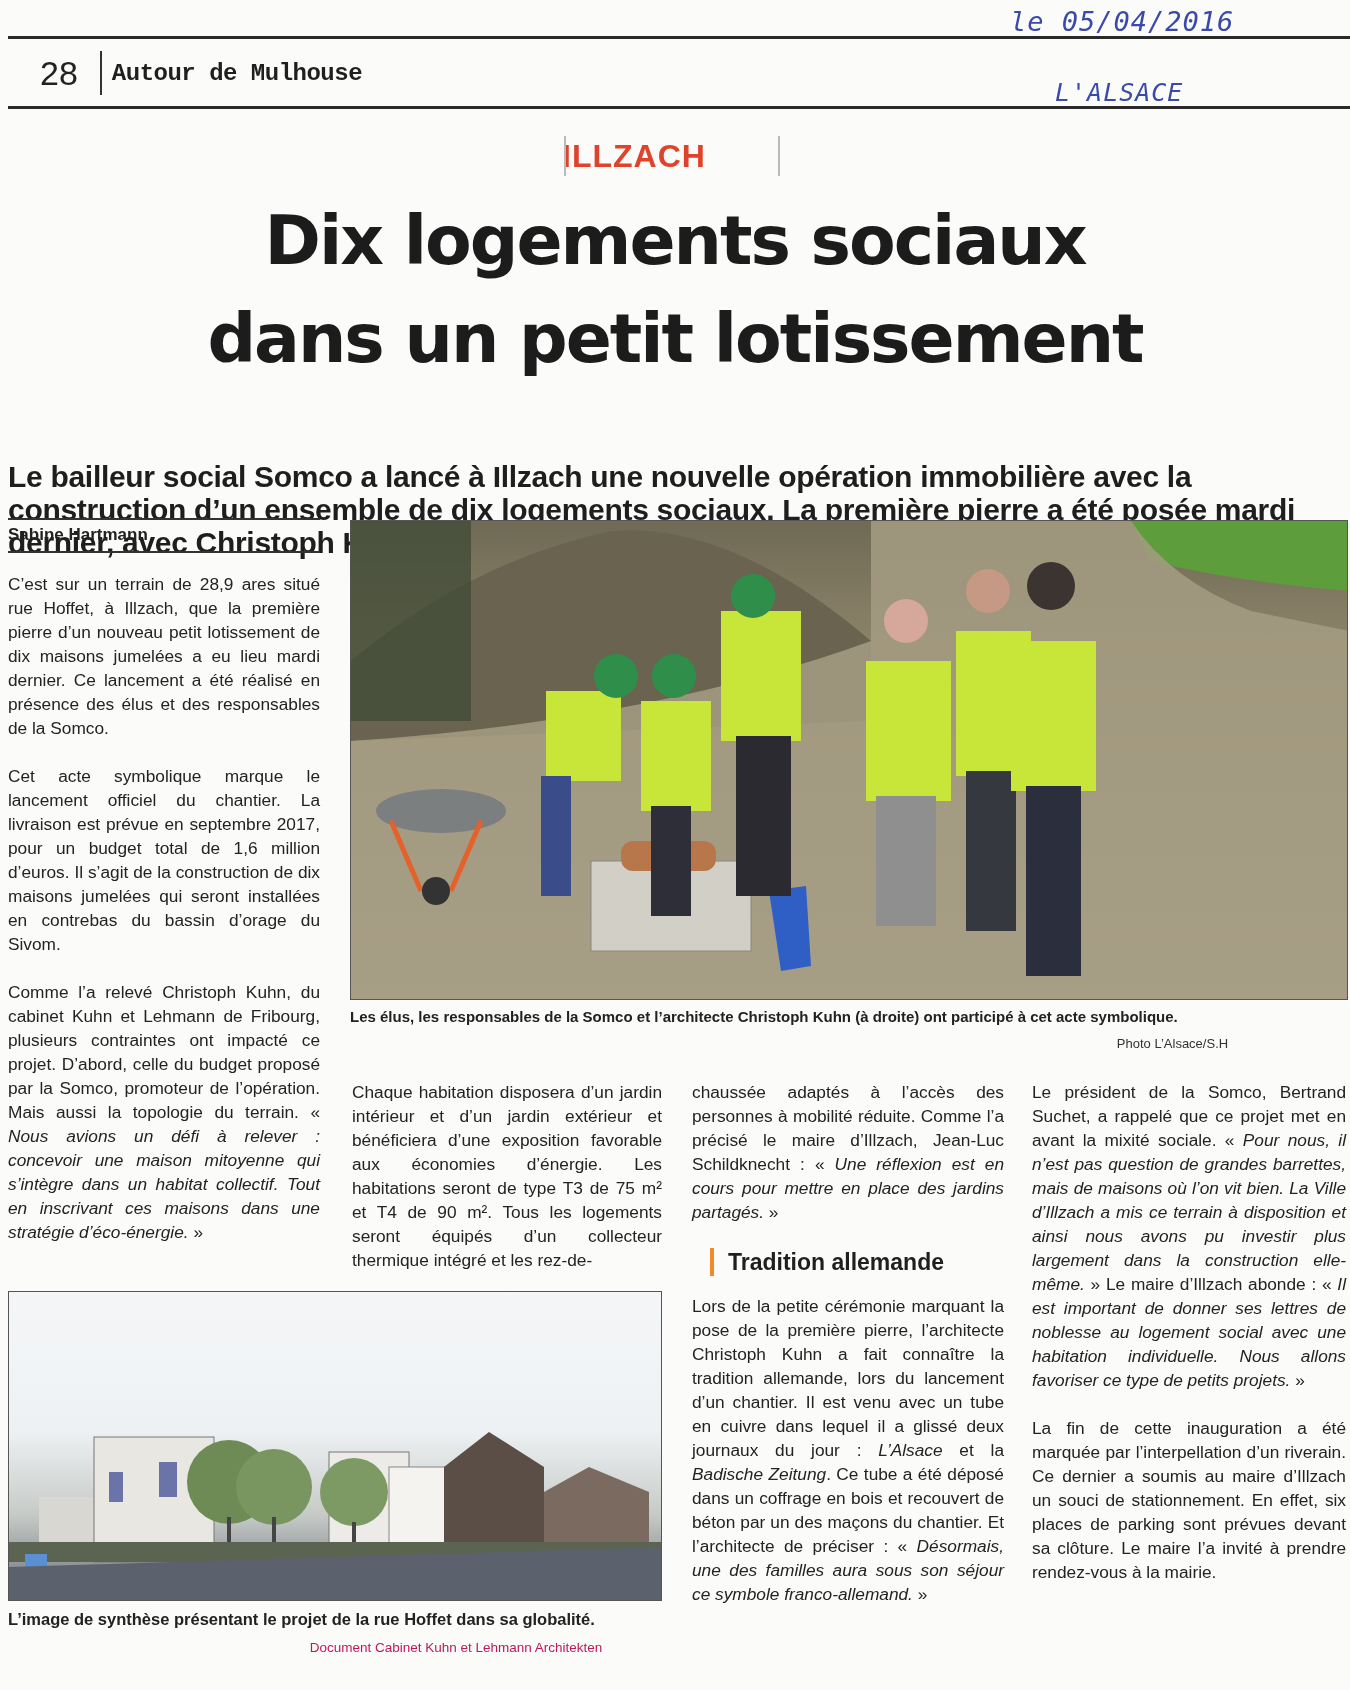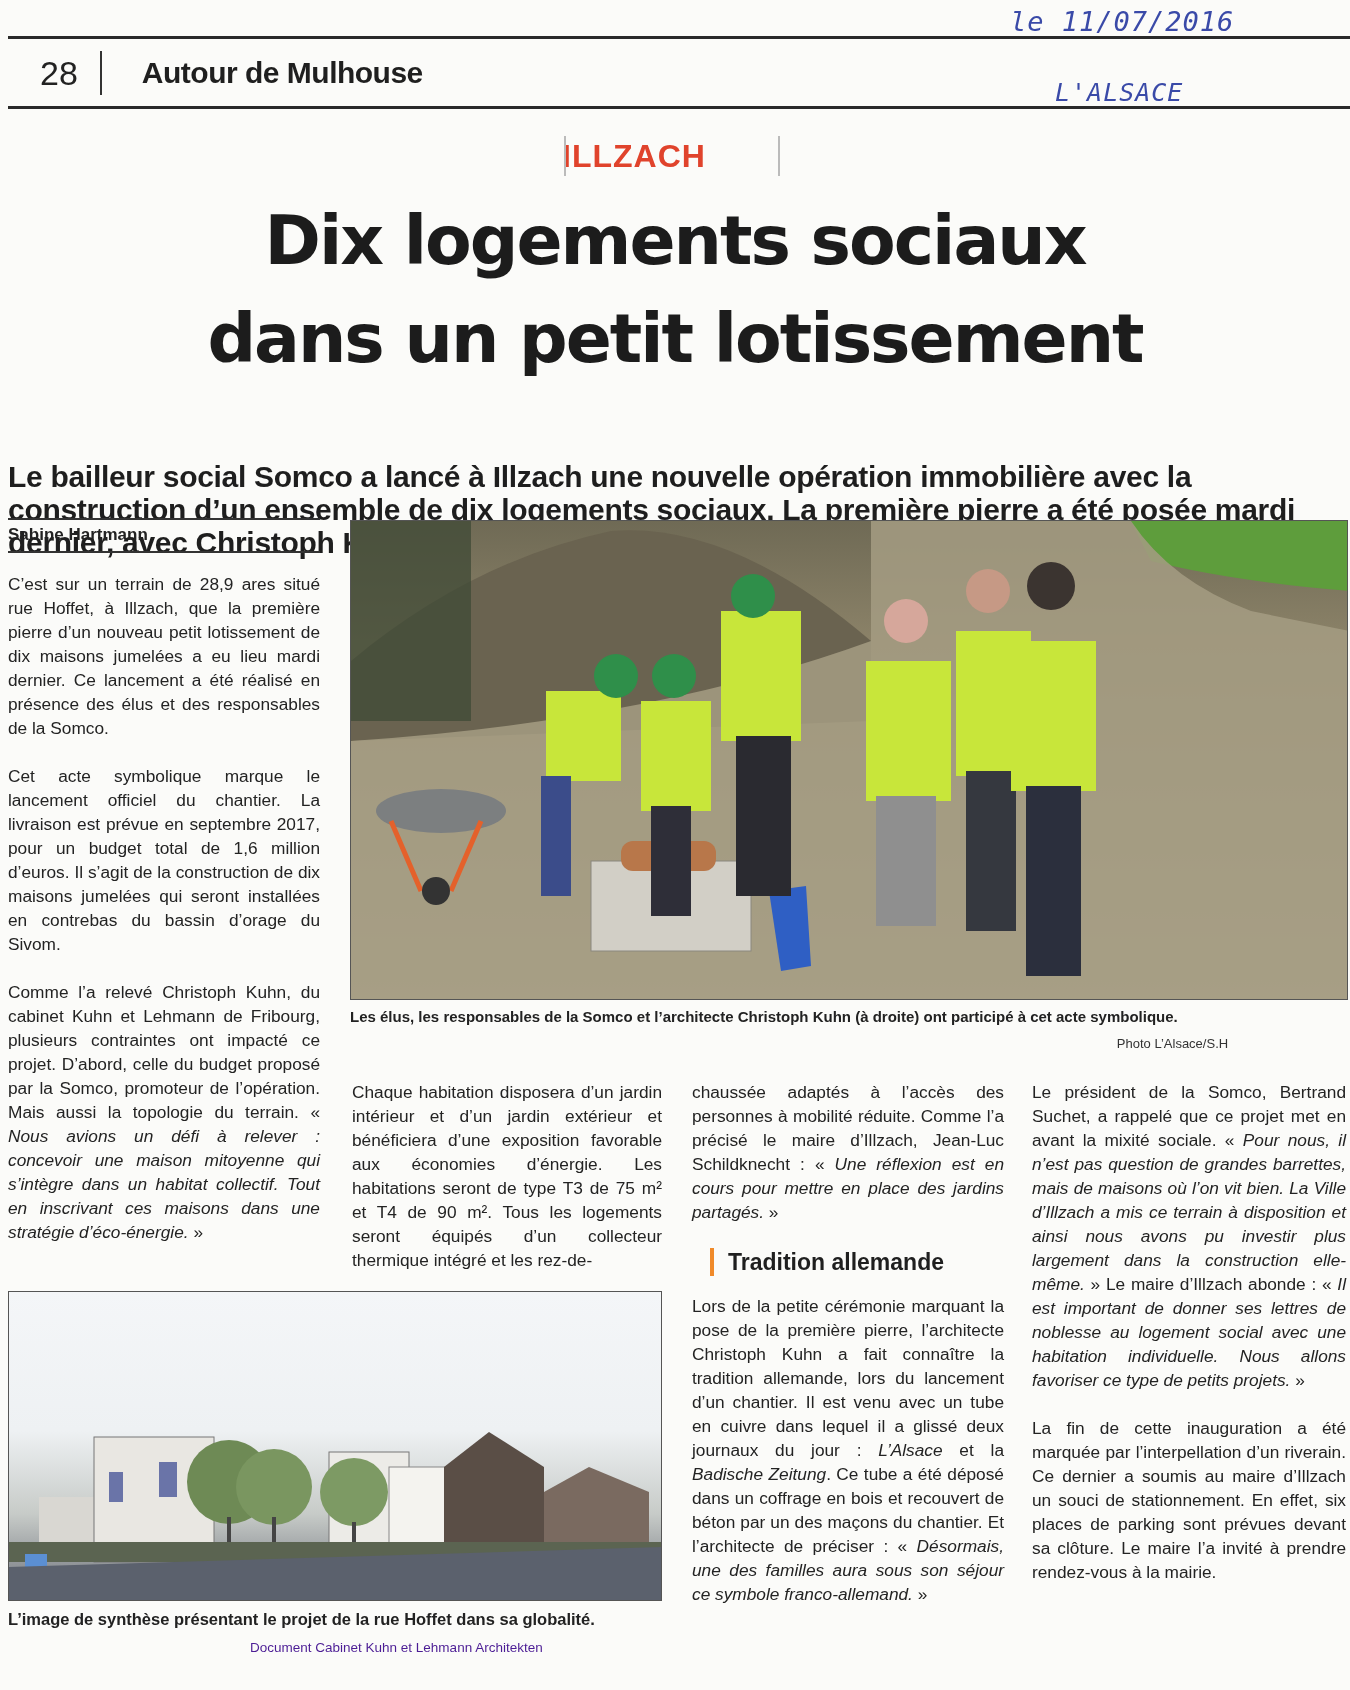--- a/index.html
+++ b/index.html
@@ -10,21 +10,21 @@
   .annot-date { left: 1010px; top: 6px; font-size: 27px; letter-spacing: 1px; }
   .annot-paper { left: 1055px; top: 78px; font-size: 25px; letter-spacing: 1px; }
 
   .rule { position: absolute; left: 8px; width: 1342px; background: #2a2a2a; }
   .rule-top { top: 36px; height: 3px; }
   .rule-bottom { top: 106px; height: 3px; }
 
   .page-header { position: absolute; left: 40px; top: 48px; height: 50px; display: flex; align-items: center; }
   .page-num { font-family: "Liberation Sans", sans-serif; font-size: 34px; color: #222; }
   .page-sep { width: 2px; height: 44px; background: #333; margin: 0 10px 0 22px; }
-  .section-title { font-family: Liberation Sans, sans-serif; font-weight: bold; font-size: 30px; color: #1f1f1f; letter-spacing: -0.5px; margin-left: 30px; }
+  .section-title { font-family: Liberation Mono, monospace; font-weight: bold; font-size: 24px; color: #1f1f1f; letter-spacing: -0.5px; }
 
   .kicker { position: absolute; left: 562px; top: 130px; width: 220px; height: 52px; display: flex; align-items: center; justify-content: flex-start; }
   .kicker::before, .kicker::after { content: ""; position: absolute; top: 6px; width: 2px; height: 40px; background: #bbb; }
   .kicker::before { left: 2px; } .kicker::after { right: 2px; }
   .kicker-text { font-family: "Liberation Sans", sans-serif; font-weight: bold; font-size: 32px; color: #e0432c; letter-spacing: 1px; }
 
   .headline { position: absolute; left: 0; width: 1350px; top: 192px; text-align: center; font-family: "DejaVu Sans", sans-serif; font-weight: bold; color: #1c1c1c; letter-spacing: -2px; }
   .headline .l1 { display: block; font-size: 68px; line-height: 98px; }
   .headline .l2 { display: block; font-size: 68px; line-height: 98px; }
 
@@ -46,26 +46,26 @@
   .subhead .txt { font-family: "Liberation Sans", sans-serif; font-weight: bold; font-size: 23px; color: #1f1f1f; }
 
   .photo { position: absolute; overflow: hidden; border: 1px solid #555; }
   .photo-main { left: 350px; top: 520px; width: 998px; height: 480px; background: linear-gradient(180deg, #6f6a55 0%, #8b8268 25%, #9d957c 55%, #b3ab92 100%); }
   .photo-render { left: 8px; top: 1291px; width: 654px; height: 310px; background: linear-gradient(180deg, #f4f6f8 0%, #eef1f3 45%, #c7cbc8 72%, #6b6f78 100%); }
 
   .cap { position: absolute; font-family: "Liberation Sans", sans-serif; }
   .cap-main { left: 350px; top: 1008px; width: 998px; font-weight: bold; font-size: 15px; color: #222; }
   .credit-main { left: 1000px; top: 1036px; width: 345px; text-align: center; font-size: 13px; color: #333; }
   .cap-render { left: 8px; top: 1610px; width: 660px; font-weight: bold; font-size: 16.5px; color: #222; }
-  .credit-render { left: 250px; top: 1640px; width: 412px; text-align: left; font-size: 13.5px; color: #4c1d95; }
+  .credit-render { left: 250px; top: 1640px; width: 412px; text-align: center; font-size: 13.5px; color: #be185d; }
 </style>
 </head>
 <body>
 
-<div class="annot annot-date">le 11/07/2016</div>
+<div class="annot annot-date">le 05/04/2016</div>
 <div class="annot annot-paper">L'ALSACE</div>
 
 <div class="rule rule-top"></div>
 <div class="page-header">
   <span class="page-num">28</span>
   <span class="page-sep"></span>
   <span class="section-title">Autour de Mulhouse</span>
 </div>
 <div class="rule rule-bottom"></div>
 

